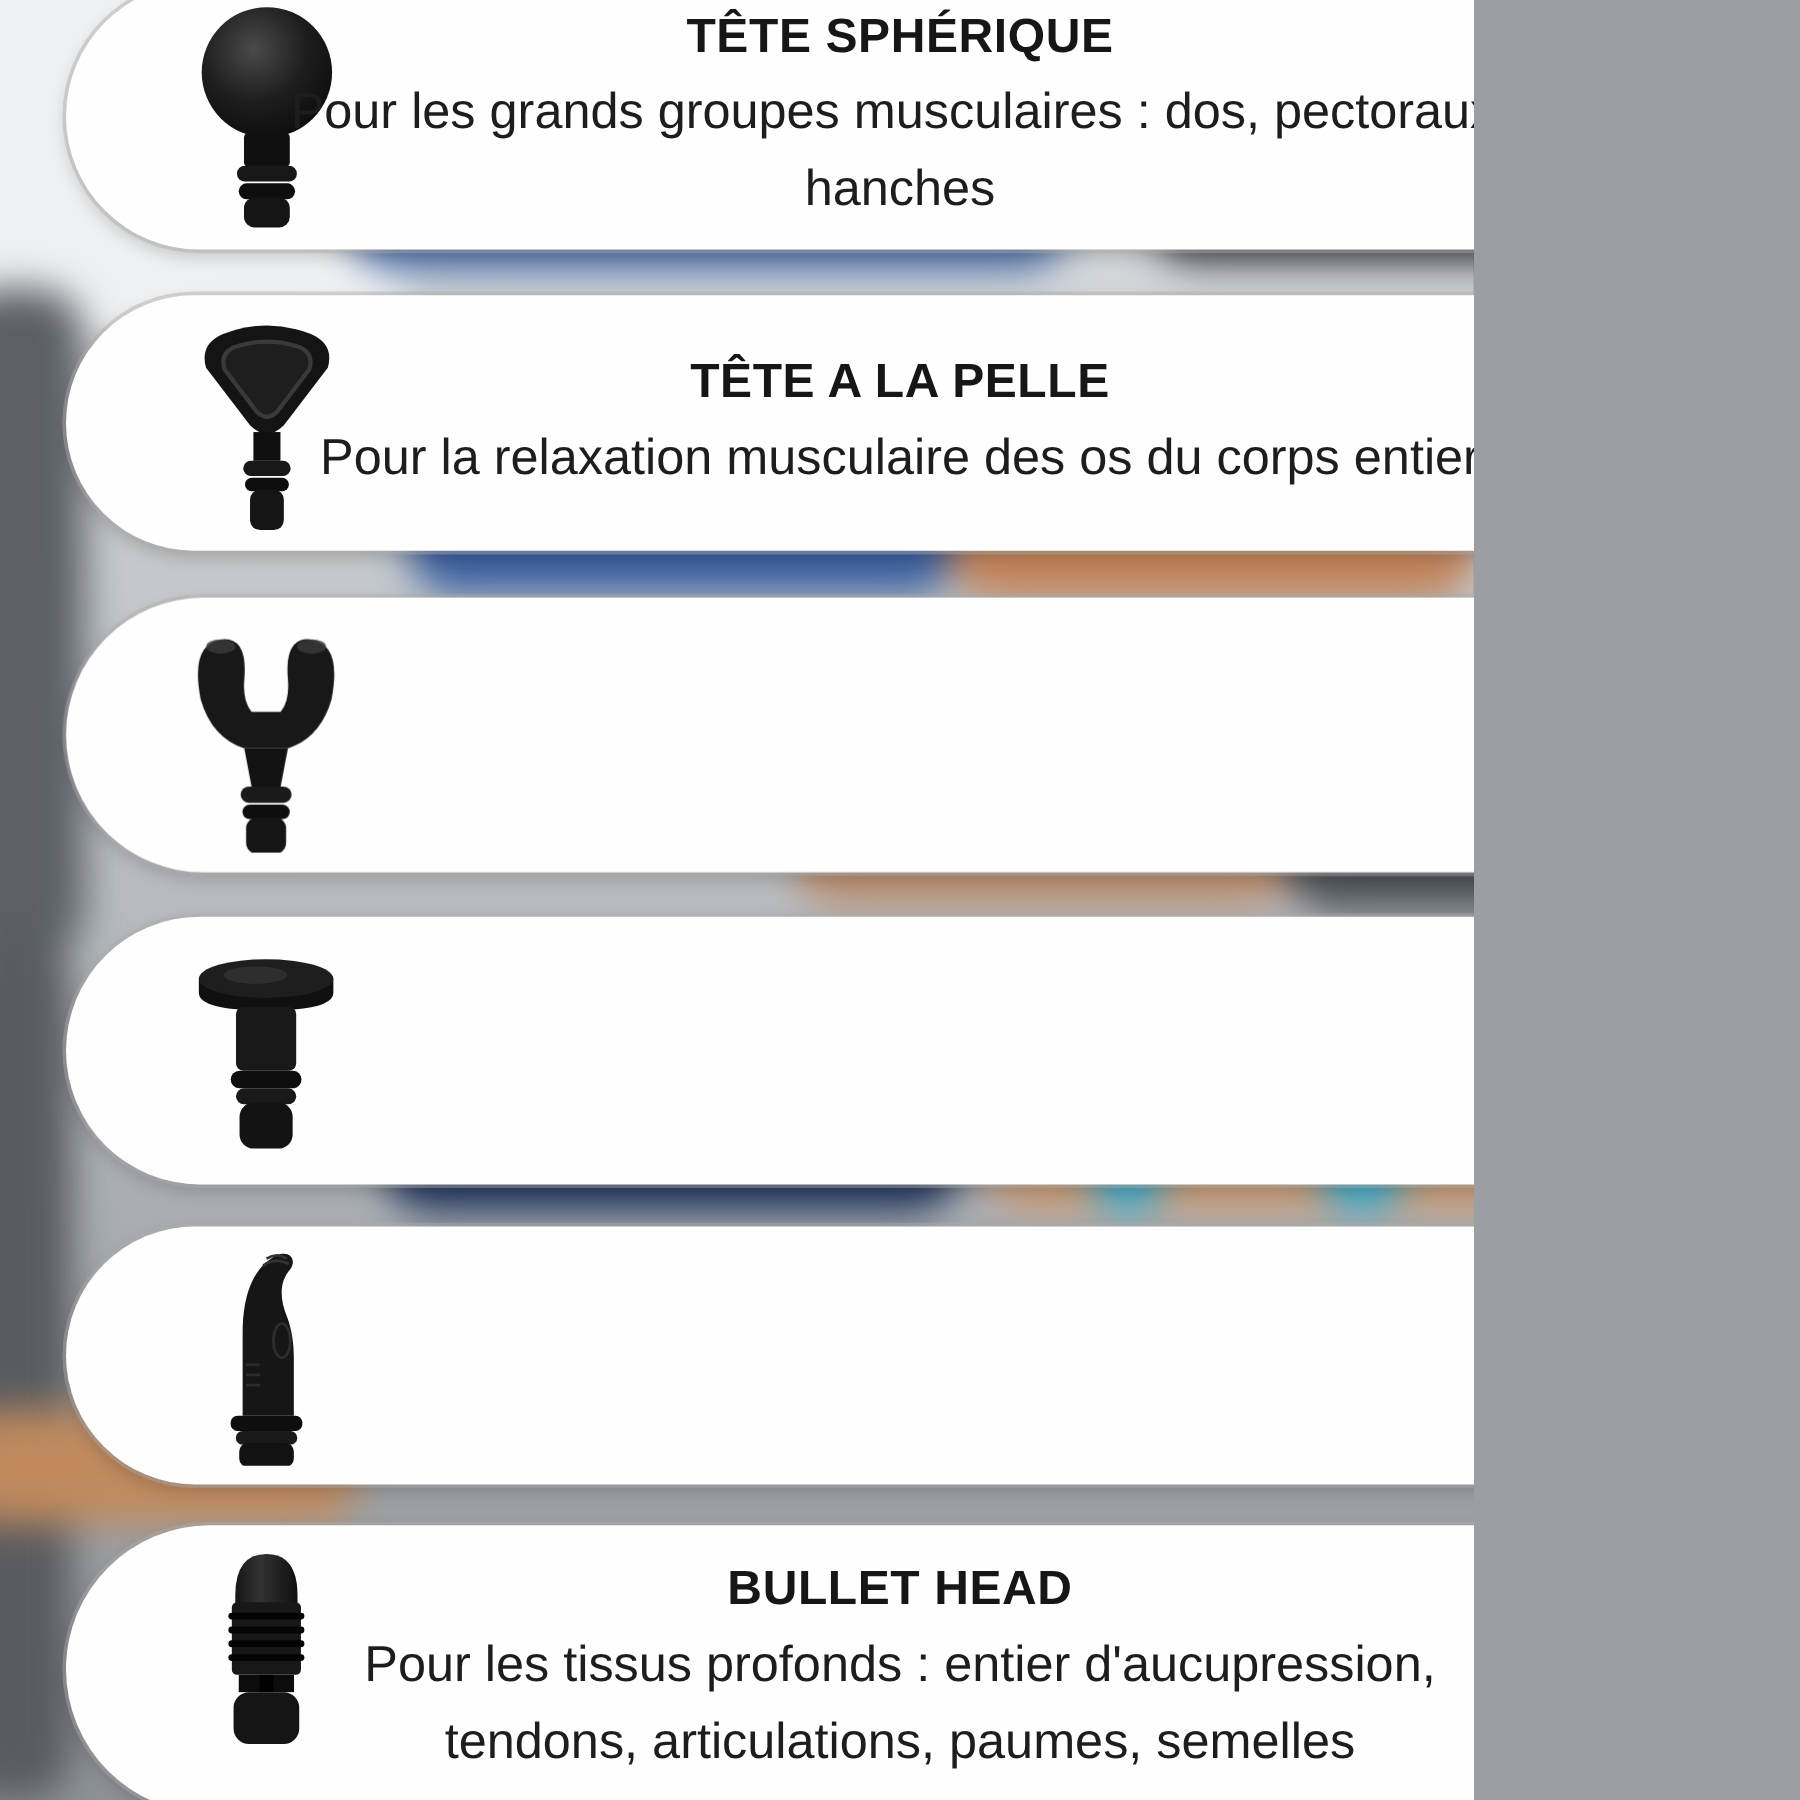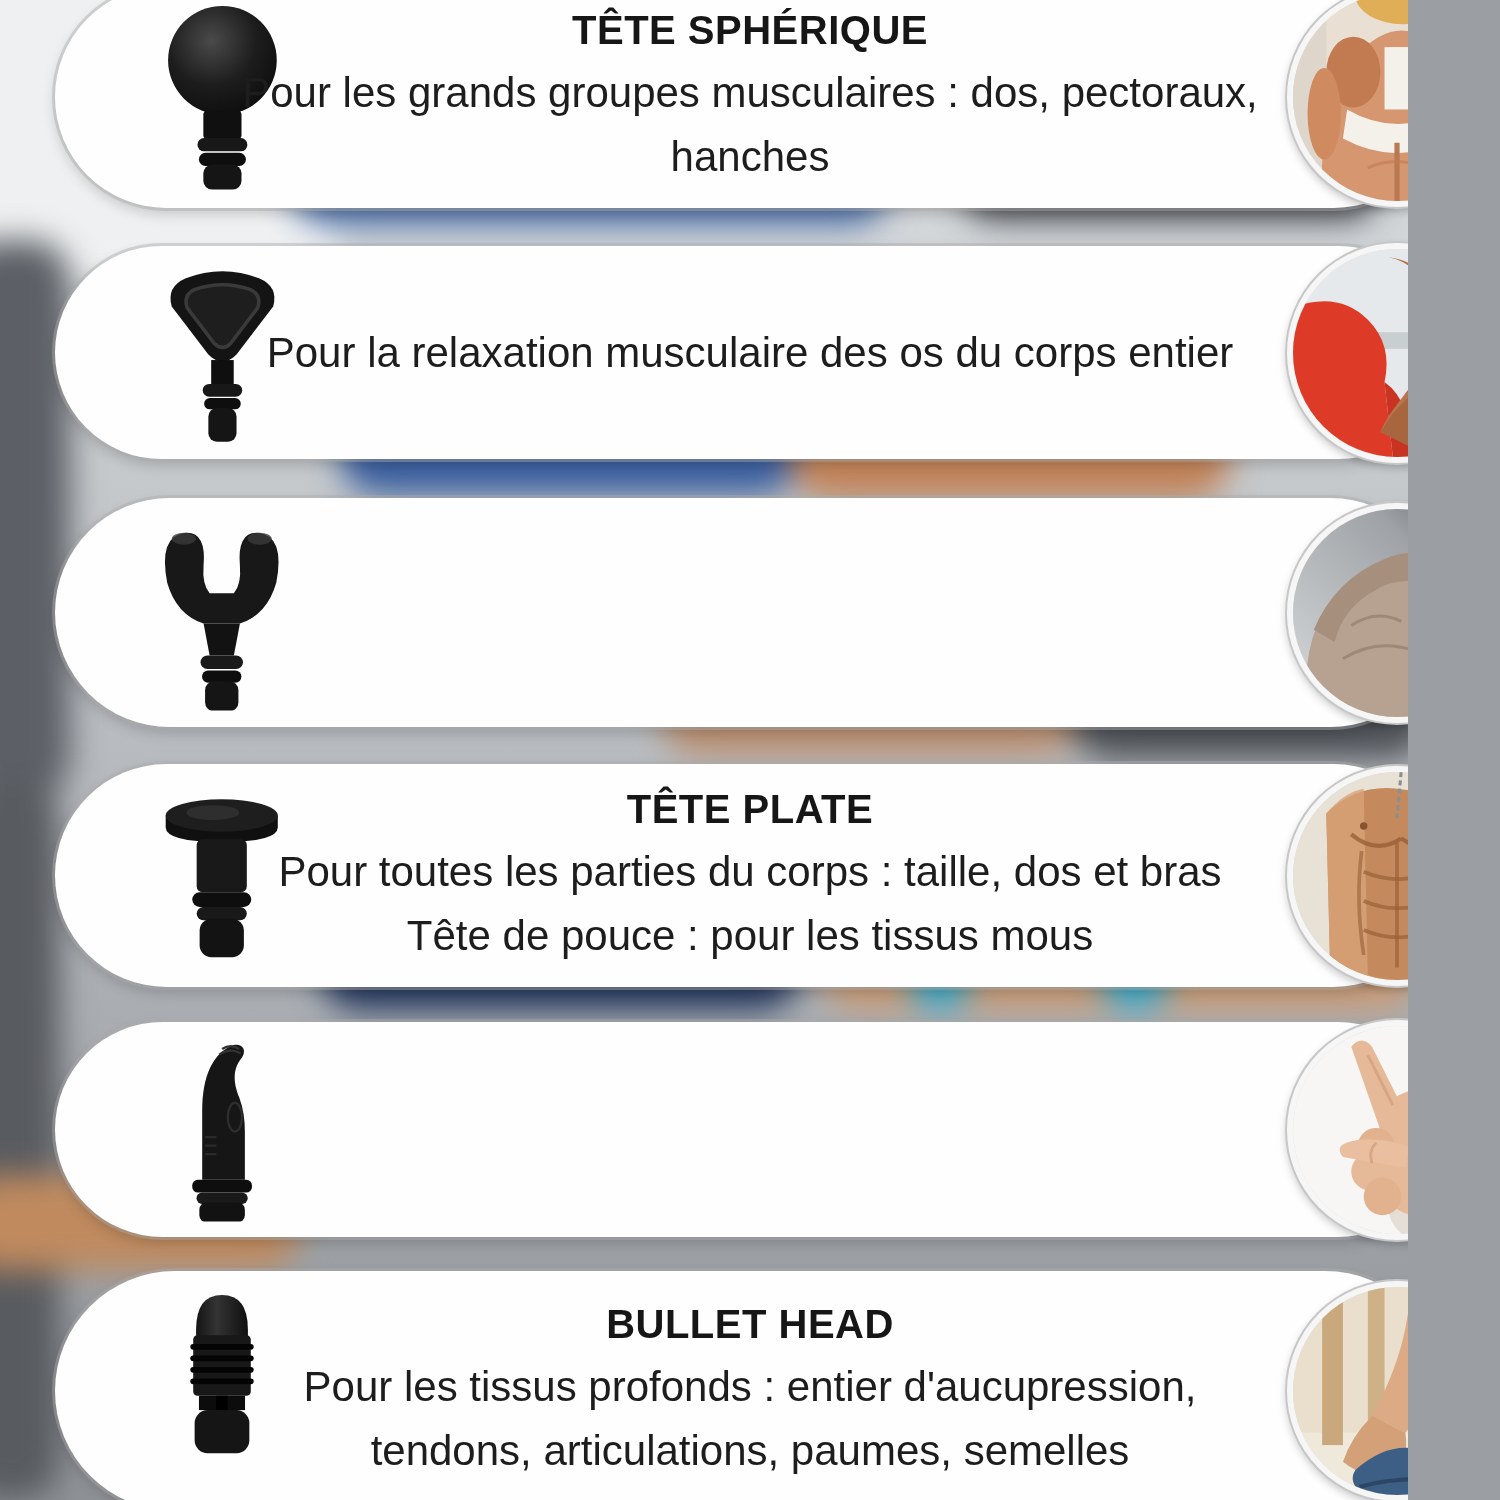--- a/index.html
+++ b/index.html
@@ -1,17 +1,17 @@
 <!DOCTYPE html>
 <html><head>
 <meta charset="utf-8">
 <style>
   html,body{margin:0;padding:0;}
   body{font-family:"Liberation Sans",sans-serif;background:#9b9fa4;}
-  .canvas{position:relative;width:1408px;height:1500px;overflow:hidden;
+  .canvas{position:relative;width:1228px;height:1500px;overflow:hidden;
           background:linear-gradient(180deg,#dfe2e5 0%,#c6cacd 30%,#b0b4b9 60%,#8e9297 100%);}
   
   .bg-blobs{position:absolute;inset:-40px;filter:blur(16px);}
   .blob{position:absolute;border-radius:40px;}
   
   .row{position:absolute;left:55px;width:1390px;}
   .pill{position:absolute;inset:0;background:#fefefe;border-radius:300px;
         box-shadow:0 0 0 3px rgba(170,170,170,.45),0 6px 14px rgba(0,0,0,.18);}
   .attachment{position:absolute;left:72px;top:50%;transform:translateY(-50%);
               width:190px;height:86%;display:flex;align-items:center;justify-content:center;}
@@ -105,20 +105,21 @@
         <path d="M24,12 Q50,2 76,12 Q90,18 86,32 L60,66 Q50,76 40,66 L14,32 Q10,18 24,12 Z" fill="#141414"></path>
         <path d="M30,20 Q50,13 70,20 Q78,24 75,33 L56,58 Q50,64 44,58 L25,33 Q22,24 30,20 Z" fill="#1e1e1e" stroke="#3a3a3a" stroke-width="2.5"></path>
         <rect x="42" y="70" width="16" height="17" fill="#0f0f0f"></rect>
         <rect x="36" y="87" width="28" height="9" rx="4.5" fill="#181818"></rect>
         <rect x="37" y="97" width="26" height="8" rx="4" fill="#0e0e0e"></rect>
         <rect x="40" y="104" width="20" height="24" rx="6" fill="#151515"></rect>
       </svg>
     </div>
     <div class="rowtext">
         <div class="inner">
+      <h2 class="rowtitle">TÊTE A LA PELLE</h2>
       <p class="rowdesc">Pour la relaxation musculaire des os du corps entier</p>
     </div>
       </div>
     <div class="photo">
       <svg viewBox="0 0 100 100" preserveAspectRatio="xMidYMid slice">
         <rect width="100" height="100" fill="#e6e9eb"></rect>
         <rect x="0" y="40" width="100" height="8" fill="#c2c7cb" opacity=".8"></rect>
         <path d="M0,28 Q22,20 36,34 Q48,46 44,64 L48,100 L0,100 Z" fill="#dd3b28"></path>
         <path d="M44,64 Q58,74 56,100 L48,100 Z" fill="#c83322"></path>
         <path d="M46,4 C66,8 72,32 64,52 C58,68 48,74 42,88 L60,96 C74,78 82,58 76,36 C72,18 62,6 46,4 Z" fill="#b5754e"></path>
@@ -175,26 +176,20 @@
       <svg viewBox="0 0 100 130">
         <path d="M12,24 L12,32 Q12,42 50,42 Q88,42 88,32 L88,24 Z" fill="#101010"></path>
         <ellipse cx="50" cy="24" rx="38" ry="11" fill="#1e1e1e"></ellipse>
         <ellipse cx="44" cy="22" rx="18" ry="5" fill="#343434" opacity=".7"></ellipse>
         <rect x="33" y="40" width="34" height="36" rx="4" fill="#191919"></rect>
         <rect x="30" y="76" width="40" height="10" rx="5" fill="#0e0e0e"></rect>
         <rect x="33" y="86" width="34" height="9" rx="4.5" fill="#191919"></rect>
         <rect x="35" y="94" width="30" height="26" rx="8" fill="#131313"></rect>
       </svg>
     </div>
-    <div class="rowtext">
-        <div class="inner">
-      <h2 class="rowtitle">TÊTE PLATE</h2>
-      <p class="rowdesc">Pour toutes les parties du corps : taille, dos et bras Tête de pouce : pour les tissus mous</p>
-    </div>
-      </div>
     <div class="photo">
       <svg viewBox="0 0 100 100" preserveAspectRatio="xMidYMid slice">
         <rect width="100" height="100" fill="#e7e1d6"></rect>
         <rect x="68" width="32" height="100" fill="#5f564d"></rect>
         <path d="M18,100 L16,20 Q30,6 50,8 Q74,10 84,24 L82,100 Z" fill="#c4895d"></path>
         <path d="M18,100 L16,20 Q24,10 34,8 L36,100 Z" fill="#d9a478" opacity=".8"></path>
         <path d="M28,30 Q40,40 52,32 M52,32 Q64,40 76,30" stroke="#9a5f38" stroke-width="2" fill="none" opacity=".8"></path>
         <path d="M50,34 L50,94" stroke="#9a5f38" stroke-width="1.8" fill="none" opacity=".7"></path>
         <path d="M34,48 Q50,55 68,48 M34,62 Q50,69 68,62 M34,76 Q50,83 68,76" stroke="#9a5f38" stroke-width="1.8" fill="none" opacity=".7"></path>
         <path d="M33,38 Q30,62 34,88 M68,38 Q72,62 68,88" stroke="#9a5f38" stroke-width="1.8" fill="none" opacity=".6"></path>

